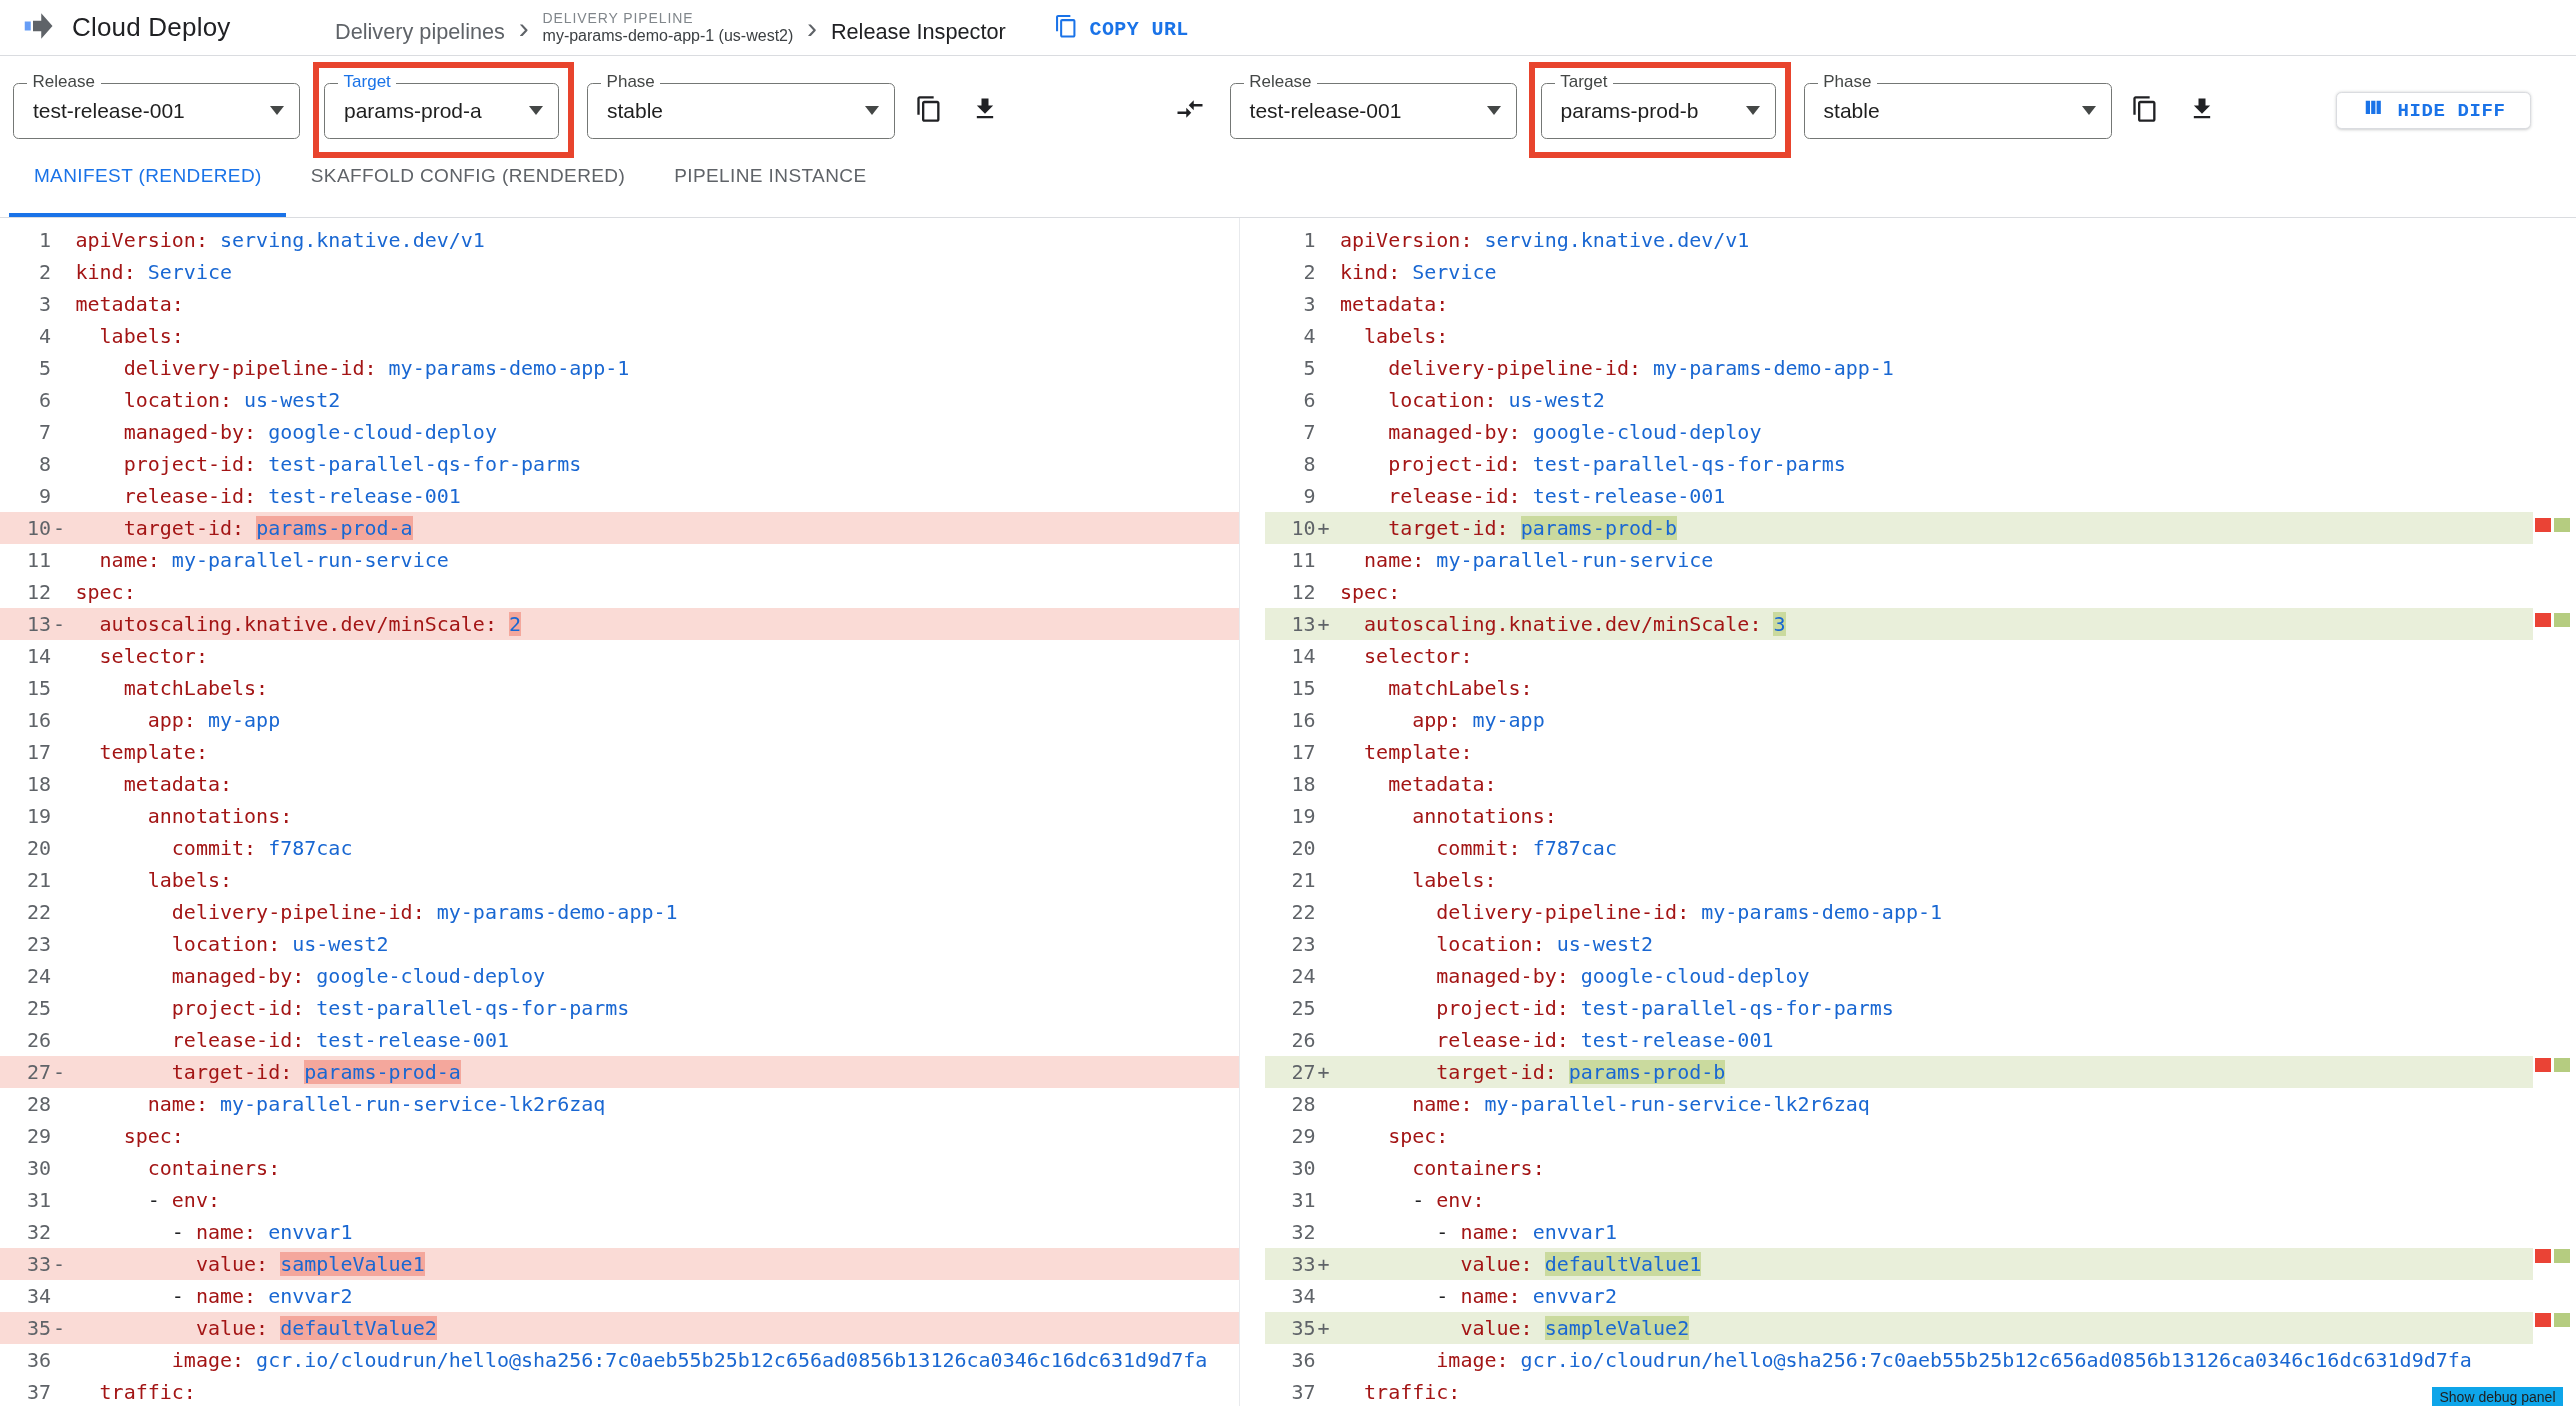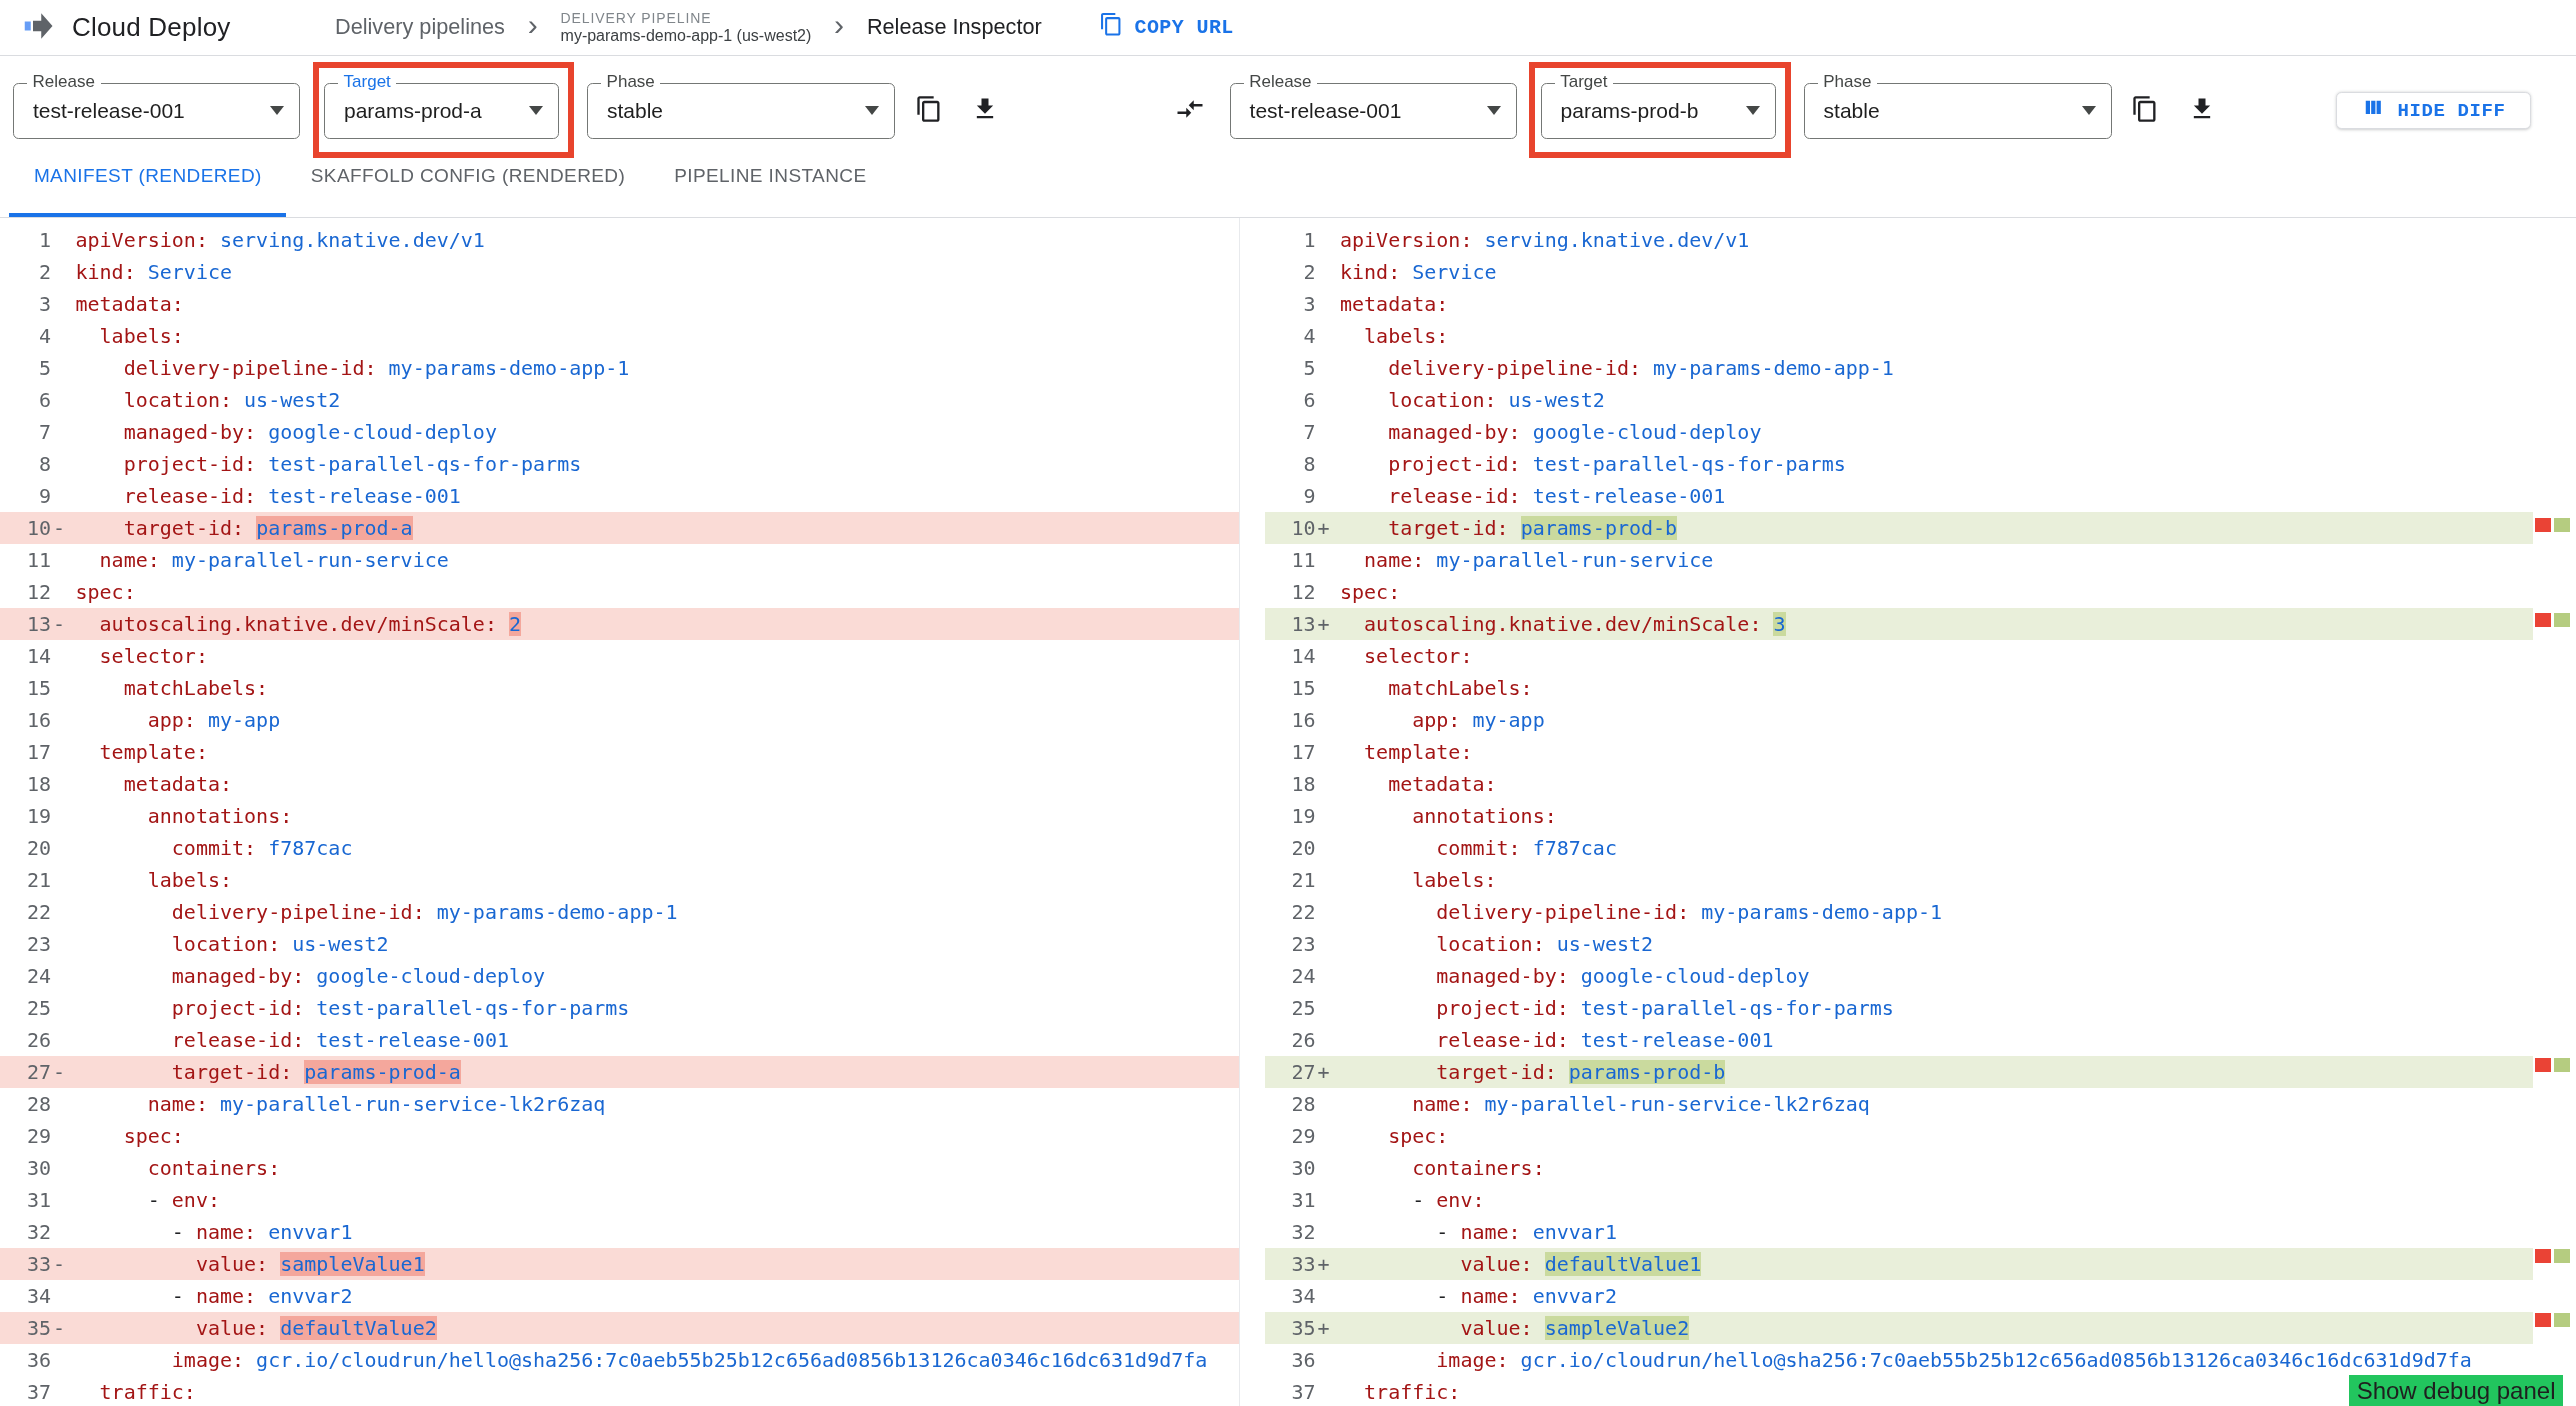--- a/index.html
+++ b/index.html
@@ -11,21 +11,21 @@
   }
   html,body{margin:0;padding:0}
   body{width:2576px;height:1407px;overflow:hidden;background:#fff;position:relative;
        font-family:"Liberation Sans",sans-serif;color:var(--text)}
   button{font-family:Liberation Mono, monospace;cursor:pointer}
 
   
   .topbar{height:56px;display:flex;align-items:center;border-bottom:0.9px solid var(--border);padding-left:21px;box-sizing:border-box}
   .brand{display:flex;align-items:center;gap:15px;width:314px;flex:none}
   .app-title{font-size:26px;color:#202124;letter-spacing:0.2px;white-space:nowrap}
-  .breadcrumb{display:flex;align-items:center;gap:19px;min-width:0}
+  .breadcrumb{display:flex;align-items:flex-end;gap:10px;min-width:0}
   .bc-link{font-size:21.7px;color:var(--muted);text-decoration:none;white-space:nowrap}
   .bc-chev{font-size:30px;color:var(--muted);line-height:1;margin:0 3.8px;transform:translateY(-1.9px)}
   .bc-block{display:flex;flex-direction:column;justify-content:center}
   .bc-eyebrow{font-size:14px;color:#80868b;letter-spacing:0.9px;white-space:nowrap}
   .bc-name{font-size:16px;color:#3c4043;margin-top:1.9px;white-space:nowrap}
   .bc-current{font-size:21.7px;color:#202124;white-space:nowrap}
   .copy-url{display:flex;align-items:center;gap:11.3px;background:none;border:none;color:var(--accent);
             font-size:20px;font-weight:bold;letter-spacing:0.4px;margin-left:32px;white-space:nowrap}
 
   
@@ -73,21 +73,21 @@
   .tk-hl{color:var(--val)}
   .rem .tk-hl{background:var(--rem-tok)}
   .add .tk-hl{background:var(--add-tok)}
 
   .ruler{width:43px;flex:none;position:relative;background:#fff}
   .mark-pair{position:absolute;left:1.9px;display:flex;gap:2.8px}
   .mk{width:16px;height:14px;display:inline-block}
   .mk-r{background:var(--ruler-red)}
   .mk-g{background:var(--ruler-green)}
 
-  .debug-chip{position:absolute;right:13px;bottom:0;font-size:24px;color:#1f1f1f;background:#22c55e;
+  .debug-chip{position:absolute;right:13px;bottom:0;font-size:14px;color:#1f1f1f;background:#0ea5e9;
               padding:1.9px 7.5px;z-index:6;white-space:nowrap;cursor:pointer}
 </style>
 </head>
 <body>
 
 <header class="topbar">
   <div class="brand">
     <span>
       <svg width="36" height="36" viewBox="0 0 24 24">
         <path fill="#5f6368" d="M13.5 3.5 21 12l-7.5 8.5v-5H8v-7h5.5z"></path>

